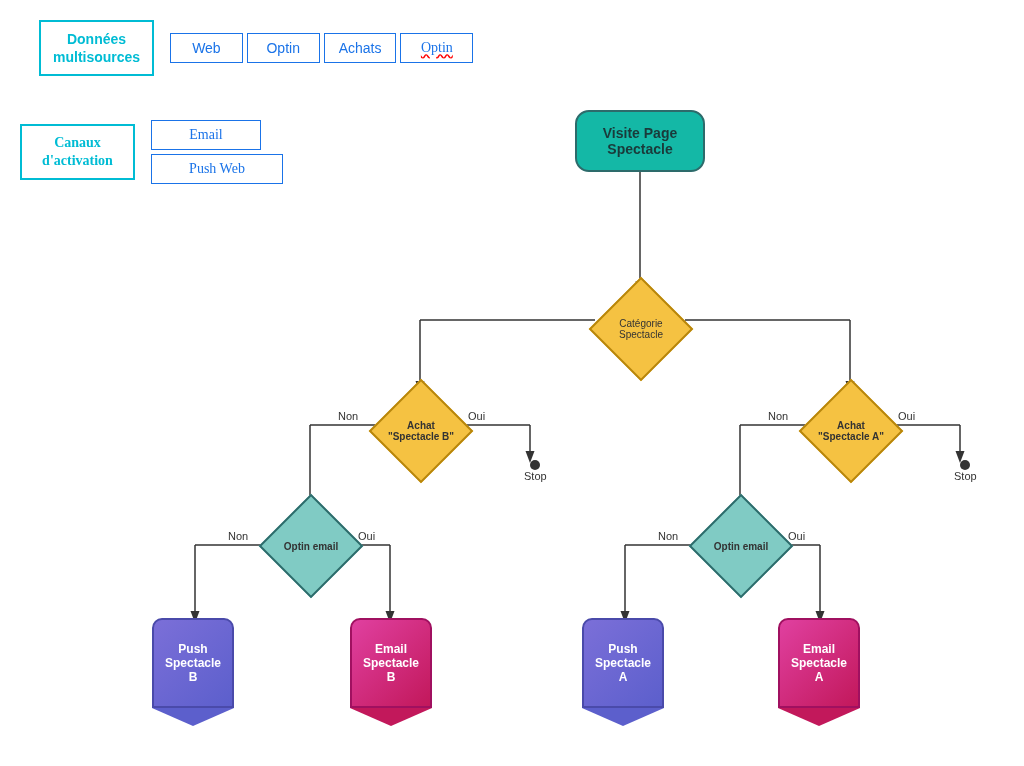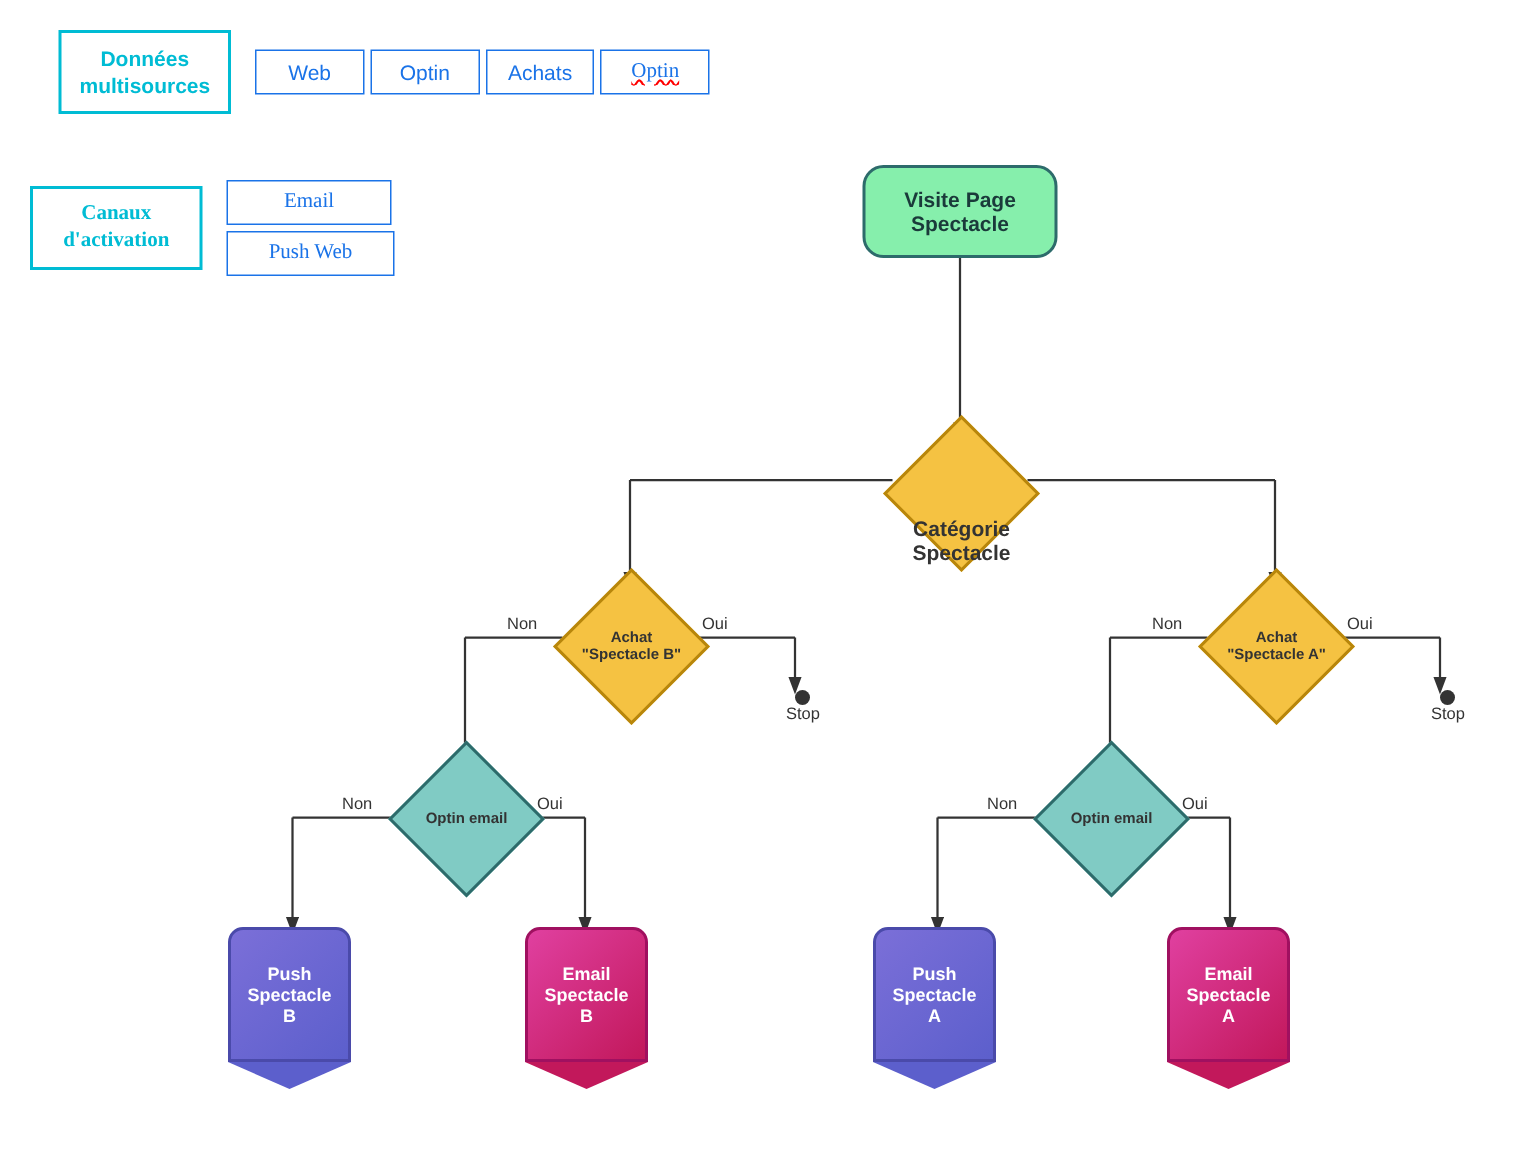--- a/index.html
+++ b/index.html
@@ -59,21 +59,21 @@
       position: absolute;
       display: flex;
       align-items: center;
       justify-content: center;
       text-align: center;
     }
 
     .node-rounded {
       border: 2.5px solid #2d6b6b;
       border-radius: 14px;
-      background: #86efac;
+      background: #14b8a6;
       color: #1a3a3a;
       font-weight: bold;
       font-size: 14px;
       padding: 10px 16px;
     }
 
     
     .connections-svg {
       position: absolute;
       top: 0;
@@ -146,32 +146,32 @@
         <div class="legend-item underline">Optin</div>
       </div>
     </div>
   </div>
 
   <div class="legend-section" style="left:20px; top:120px;font-family:Liberation Serif, serif;">
     <div style="display:flex; align-items:center; gap:8px;">
       <div class="legend-title" style="width:115px;">Canaux<br>d'activation</div>
       <div style="display:flex; flex-direction:column; gap:4px; margin-left:8px;">
         <div class="legend-item" style="width:110px;">Email</div>
-        <div class="legend-item" style="width:112px;">Push Web</div>
+        <div class="legend-item" style="width:132px;">Push Web</div>
       </div>
     </div>
   </div>
 
   <div class="node node-rounded" style="left:575px; top:110px; width:130px; min-height:62px;">
     Visite Page<br>Spectacle
   </div>
 
   <div style="position:absolute; left:595px; top:283px; width:92px; height:92px;">
     <div style="width:74px; height:74px; background:#f5c242; border:2px solid #b8860b; transform:rotate(45deg); position:absolute; top:9px; left:9px;"></div>
-    <div style="position:absolute; width:100%; text-align:center; font-size:14px; font-weight:bold; color:#333; top:50%; transform:translateY(-50%); z-index:2;margin-top:31px;">Catégorie<br>Spectacle</div>
+    <div style="position:absolute; width:100%; text-align:center; font-size:10px; font-weight:normal; color:#333; top:50%; transform:translateY(-50%); z-index:2;">Catégorie<br>Spectacle</div>
   </div>
 
   <div style="position:absolute; left:375px; top:385px; width:92px; height:92px;">
     <div style="width:74px; height:74px; background:#f5c242; border:2px solid #b8860b; transform:rotate(45deg); position:absolute; top:9px; left:9px;"></div>
     <div style="position:absolute; width:100%; text-align:center; font-size:10px; font-weight:bold; color:#333; top:50%; transform:translateY(-50%); z-index:2;">Achat<br>"Spectacle B"</div>
   </div>
 
   <div style="position:absolute; left:805px; top:385px; width:92px; height:92px;">
     <div style="width:74px; height:74px; background:#f5c242; border:2px solid #b8860b; transform:rotate(45deg); position:absolute; top:9px; left:9px;"></div>
     <div style="position:absolute; width:100%; text-align:center; font-size:10px; font-weight:bold; color:#333; top:50%; transform:translateY(-50%); z-index:2;">Achat<br>"Spectacle A"</div>

